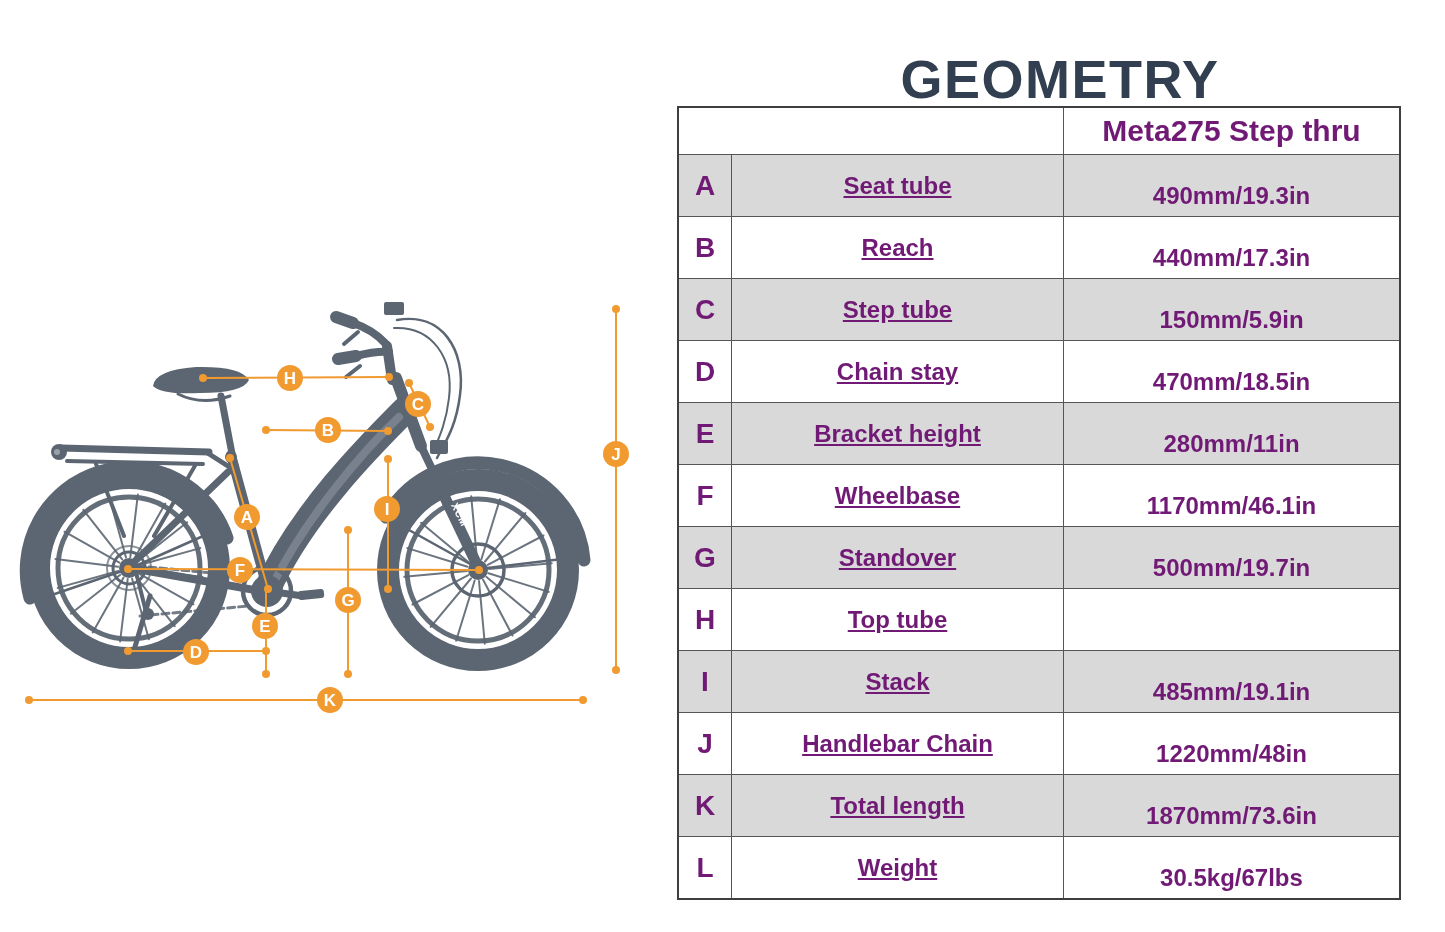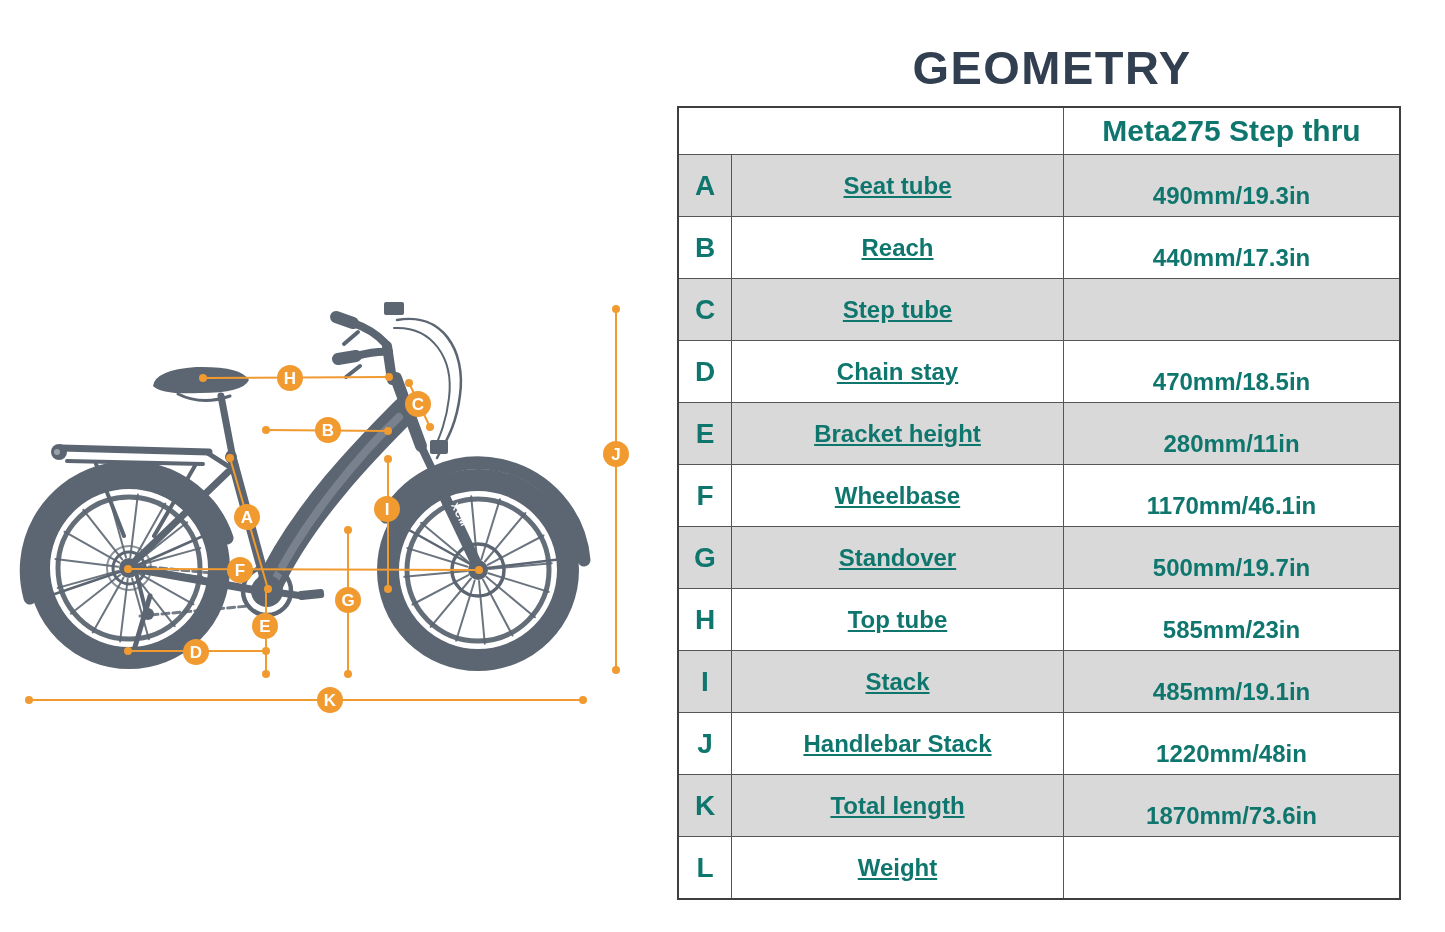--- a/index.html
+++ b/index.html
@@ -1,28 +1,28 @@
 <!DOCTYPE html>
 <html><head>
 <meta charset="utf-8">
 <style>
   html,body{margin:0;padding:0;background:#ffffff;}
   body{width:1445px;height:932px;overflow:hidden;position:relative;
        font-family:"Liberation Sans","DejaVu Sans",sans-serif;}
   .page{position:absolute;inset:0;background:#fff;}
 
   
-  .geo-title{position:absolute;left:677px;top:36px;width:742px;margin:4px;
-    text-align:center;font-size:47px;font-weight:800;letter-spacing:1.5px;
+  .geo-title{position:absolute;left:677px;top:36px;width:742px;margin:12px;
+    text-align:center;font-size:54px;font-weight:800;letter-spacing:1.5px;
     color:#323f50;}
 
   
   .geo-table{position:absolute;left:677px;top:106px;width:724px;height:794px;
     border:2px solid #3f3f3f;background:#fff;display:flex;flex-direction:column;
-    box-sizing:border-box;color:#0f766e;}
+    box-sizing:border-box;color:#701a75;}
   .header-row{height:46px;flex:0 0 46px;display:flex;border-bottom:1px solid #555;}
   .header-spacer{width:385px;flex:0 0 385px;border-right:1px solid #555;box-sizing:border-box;}
   .header-model{flex:1;display:flex;align-items:center;justify-content:center;
     font-size:30px;font-weight:700;}
   .rows{flex:1;display:flex;flex-direction:column;}
   .tr{flex:1;display:flex;align-items:stretch;}
   .tr + .tr{border-top:1px solid #555;}
   .tr.gray{background:#d9d9d9;}
   .td{display:flex;align-items:center;justify-content:center;box-sizing:border-box;}
   .td.letter{width:53px;flex:0 0 53px;border-right:1px solid #555;
@@ -274,20 +274,21 @@
     <div class="td value">490mm/19.3in</div>
   </div>
         <div class="tr">
     <div class="td letter">B</div>
     <div class="td name">Reach</div>
     <div class="td value">440mm/17.3in</div>
   </div>
         <div class="tr gray">
     <div class="td letter">C</div>
     <div class="td name">Step tube</div>
+    <div class="td value">150mm/5.9in</div>
   </div>
         <div class="tr">
     <div class="td letter">D</div>
     <div class="td name">Chain stay</div>
     <div class="td value">470mm/18.5in</div>
   </div>
         <div class="tr gray">
     <div class="td letter">E</div>
     <div class="td name">Bracket height</div>
     <div class="td value">280mm/11in</div>
@@ -298,37 +299,37 @@
     <div class="td value">1170mm/46.1in</div>
   </div>
         <div class="tr gray">
     <div class="td letter">G</div>
     <div class="td name">Standover</div>
     <div class="td value">500mm/19.7in</div>
   </div>
         <div class="tr">
     <div class="td letter">H</div>
     <div class="td name">Top tube</div>
-    <div class="td value">585mm/23in</div>
   </div>
         <div class="tr gray">
     <div class="td letter">I</div>
     <div class="td name">Stack</div>
     <div class="td value">485mm/19.1in</div>
   </div>
         <div class="tr">
     <div class="td letter">J</div>
-    <div class="td name">Handlebar Stack</div>
+    <div class="td name">Handlebar Chain</div>
     <div class="td value">1220mm/48in</div>
   </div>
         <div class="tr gray">
     <div class="td letter">K</div>
     <div class="td name">Total length</div>
     <div class="td value">1870mm/73.6in</div>
   </div>
         <div class="tr">
     <div class="td letter">L</div>
     <div class="td name">Weight</div>
+    <div class="td value">30.5kg/67lbs</div>
   </div>
       </div>
   </div>
 
 </div>
 
 </body></html>

